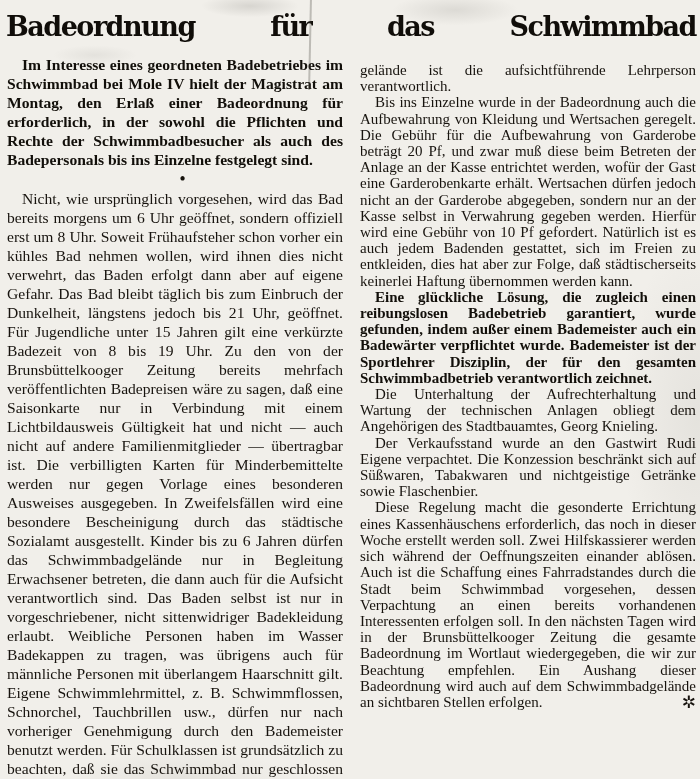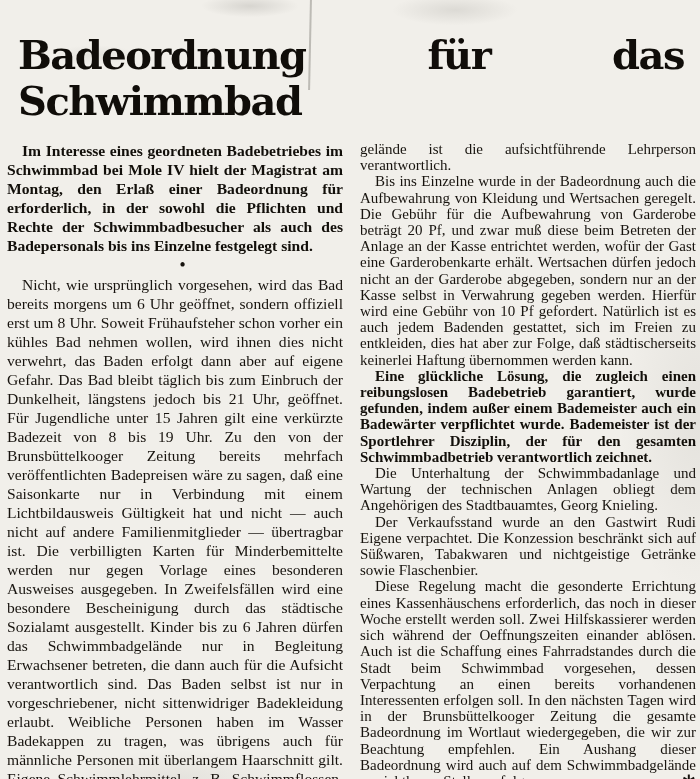--- a/index.html
+++ b/index.html
@@ -26,25 +26,25 @@
   .scratch {
     position: absolute;
     left: 309px;
     top: 0;
     width: 2px;
     height: 90px;
     background: rgba(70,66,60,.30);
     transform: rotate(1.2deg);
   }
   .headline {
-    margin: 12px;
-    padding: 20px 4px 0 6px;
+    margin: 0;
+    padding: 4px 4px 0 6px;
     font-family: "DejaVu Serif", serif;
     font-weight: bold;
-    font-size: 40px;
+    font-size: 27px;
     line-height: 46px;
     letter-spacing: -1.5px;
     color: #100d09;
     text-align: justify;
     text-align-last: justify;
     white-space: normal;
   }
   .cols {
     display: flex;
     gap: 17px;
@@ -60,21 +60,21 @@
     line-height: 19px;
   }
   .col-right {
     font-size: 15px;
     line-height: 16.2px;
   }
   .col p {
     margin: 0;
     text-indent: 15px;
   }
-  .col p.no-indent { text-indent: 0; }
+  .col p.no-indent { text-indent: 0; margin-top: 7px; }
   .col p.bold { font-weight: bold; color: #120f0a; }
   .sep-dot {
     text-align: center;
     text-indent: 0;
     font-size: 16px;
     line-height: 20px;
     font-weight: bold;
   }
   .end-mark {
     float: right;
@@ -98,21 +98,21 @@
     <div class="col col-left">
       <p class="bold">Im Interesse eines geordneten Badebetriebes im Schwimmbad bei Mole IV hielt der Magistrat am Montag, den Erlaß einer Badeordnung für erforderlich, in der sowohl die Pflichten und Rechte der Schwimmbadbesucher als auch des Badepersonals bis ins Einzelne festgelegt sind.</p>
       <p class="sep-dot">•</p>
       <p>Nicht, wie ursprünglich vorgesehen, wird das Bad bereits morgens um 6 Uhr geöffnet, sondern offiziell erst um 8 Uhr. Soweit Frühaufsteher schon vorher ein kühles Bad nehmen wollen, wird ihnen dies nicht verwehrt, das Baden erfolgt dann aber auf eigene Gefahr. Das Bad bleibt täglich bis zum Einbruch der Dunkelheit, längstens jedoch bis 21 Uhr, geöffnet. Für Jugendliche unter 15 Jahren gilt eine verkürzte Badezeit von 8 bis 19 Uhr. Zu den von der Brunsbüttelkooger Zeitung bereits mehrfach veröffentlichten Badepreisen wäre zu sagen, daß eine Saisonkarte nur in Verbindung mit einem Lichtbildausweis Gültigkeit hat und nicht — auch nicht auf andere Familienmitglieder — übertragbar ist. Die verbilligten Karten für Minderbemittelte werden nur gegen Vorlage eines besonderen Ausweises ausgegeben. In Zweifelsfällen wird eine besondere Bescheinigung durch das städtische Sozialamt ausgestellt. Kinder bis zu 6 Jahren dürfen das Schwimmbadgelände nur in Begleitung Erwachsener betreten, die dann auch für die Aufsicht verantwortlich sind. Das Baden selbst ist nur in vorgeschriebener, nicht sittenwidriger Badekleidung erlaubt. Weibliche Personen haben im Wasser Badekappen zu tragen, was übrigens auch für männliche Personen mit überlangem Haarschnitt gilt. Eigene Schwimmlehrmittel, z. B. Schwimmflossen, Schnorchel, Tauchbrillen usw., dürfen nur nach vorheriger Genehmigung durch den Bademeister benutzt werden. Für Schulklassen ist grundsätzlich zu beachten, daß sie das Schwimmbad nur geschlossen betreten dürfen und es auch wieder geschlossen zu verlassen haben. Für die Aufrechterhaltung von Ordnung und Disziplin im Schwimmbad-</p>
     </div>
 
     <div class="col col-right">
       <p class="no-indent">gelände ist die aufsichtführende Lehrperson verantwortlich.</p>
       <p>Bis ins Einzelne wurde in der Badeordnung auch die Aufbewahrung von Kleidung und Wertsachen geregelt. Die Gebühr für die Aufbewahrung von Garderobe beträgt 20 Pf, und zwar muß diese beim Betreten der Anlage an der Kasse entrichtet werden, wofür der Gast eine Garderobenkarte erhält. Wertsachen dürfen jedoch nicht an der Garderobe abgegeben, sondern nur an der Kasse selbst in Verwahrung gegeben werden. Hierfür wird eine Gebühr von 10 Pf gefordert. Natürlich ist es auch jedem Badenden gestattet, sich im Freien zu entkleiden, dies hat aber zur Folge, daß städtischerseits keinerlei Haftung übernommen werden kann.</p>
       <p class="bold">Eine glückliche Lösung, die zugleich einen reibungslosen Badebetrieb garantiert, wurde gefunden, indem außer einem Bademeister auch ein Badewärter verpflichtet wurde. Bademeister ist der Sportlehrer Disziplin, der für den gesamten Schwimmbadbetrieb verantwortlich zeichnet.</p>
-      <p>Die Unterhaltung der Schwimmbadanlage und Wartung der technischen Anlagen obliegt dem Angehörigen des Stadtbauamtes, Georg Knieling.</p>
+      <p>Die Unterhaltung der Aufrechterhaltung und Wartung der technischen Anlagen obliegt dem Angehörigen des Stadtbauamtes, Georg Knieling.</p>
       <p>Der Verkaufsstand wurde an den Gastwirt Rudi Eigene verpachtet. Die Konzession beschränkt sich auf Süßwaren, Tabakwaren und nichtgeistige Getränke sowie Flaschenbier.</p>
       <p>
         <span>Diese Regelung macht die gesonderte Errichtung eines Kassenhäuschens erforderlich, das noch in dieser Woche erstellt werden soll. Zwei Hilfskassierer werden sich während der Oeffnungszeiten einander ablösen. Auch ist die Schaffung eines Fahrradstandes durch die Stadt beim Schwimmbad vorgesehen, dessen Verpachtung an einen bereits vorhandenen Interessenten erfolgen soll. In den nächsten Tagen wird in der Brunsbüttelkooger Zeitung die gesamte Badeordnung im Wortlaut wiedergegeben, die wir zur Beachtung empfehlen. Ein Aushang dieser Badeordnung wird auch auf dem Schwimmbadgelände an sichtbaren Stellen erfolgen.</span>
         <span class="end-mark">✲</span>
       </p>
     </div>
 
   </div>
 </div>
 

